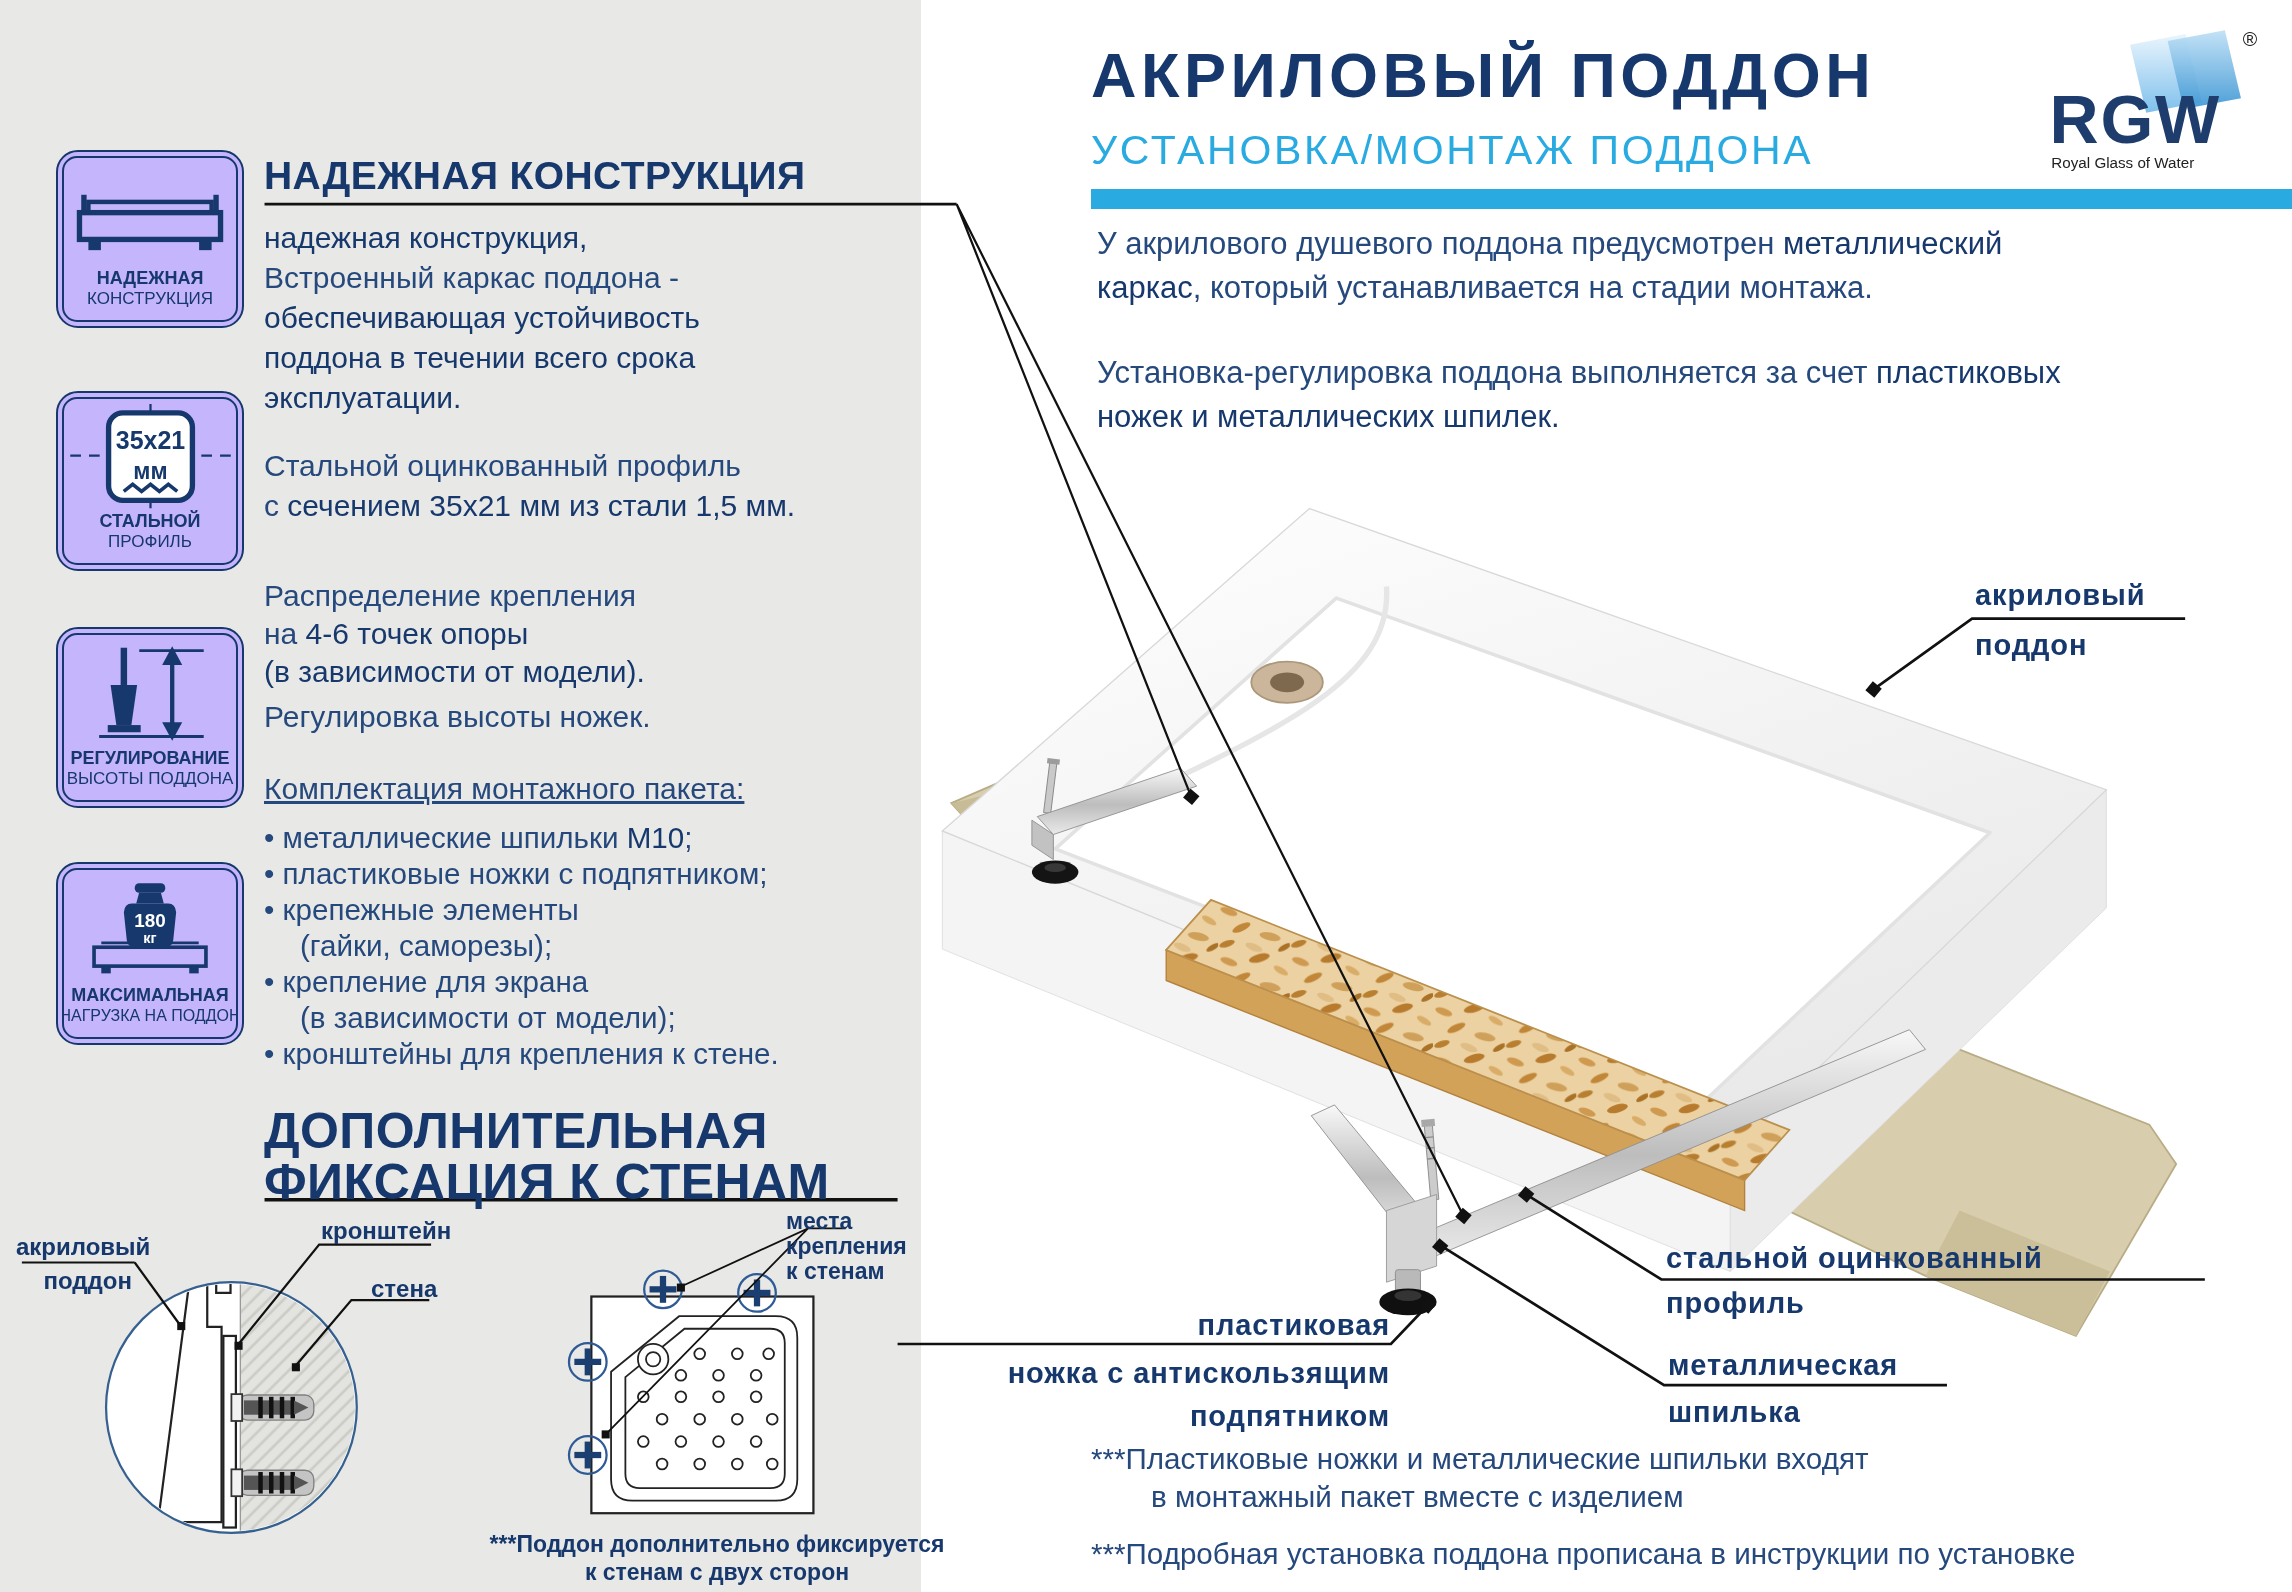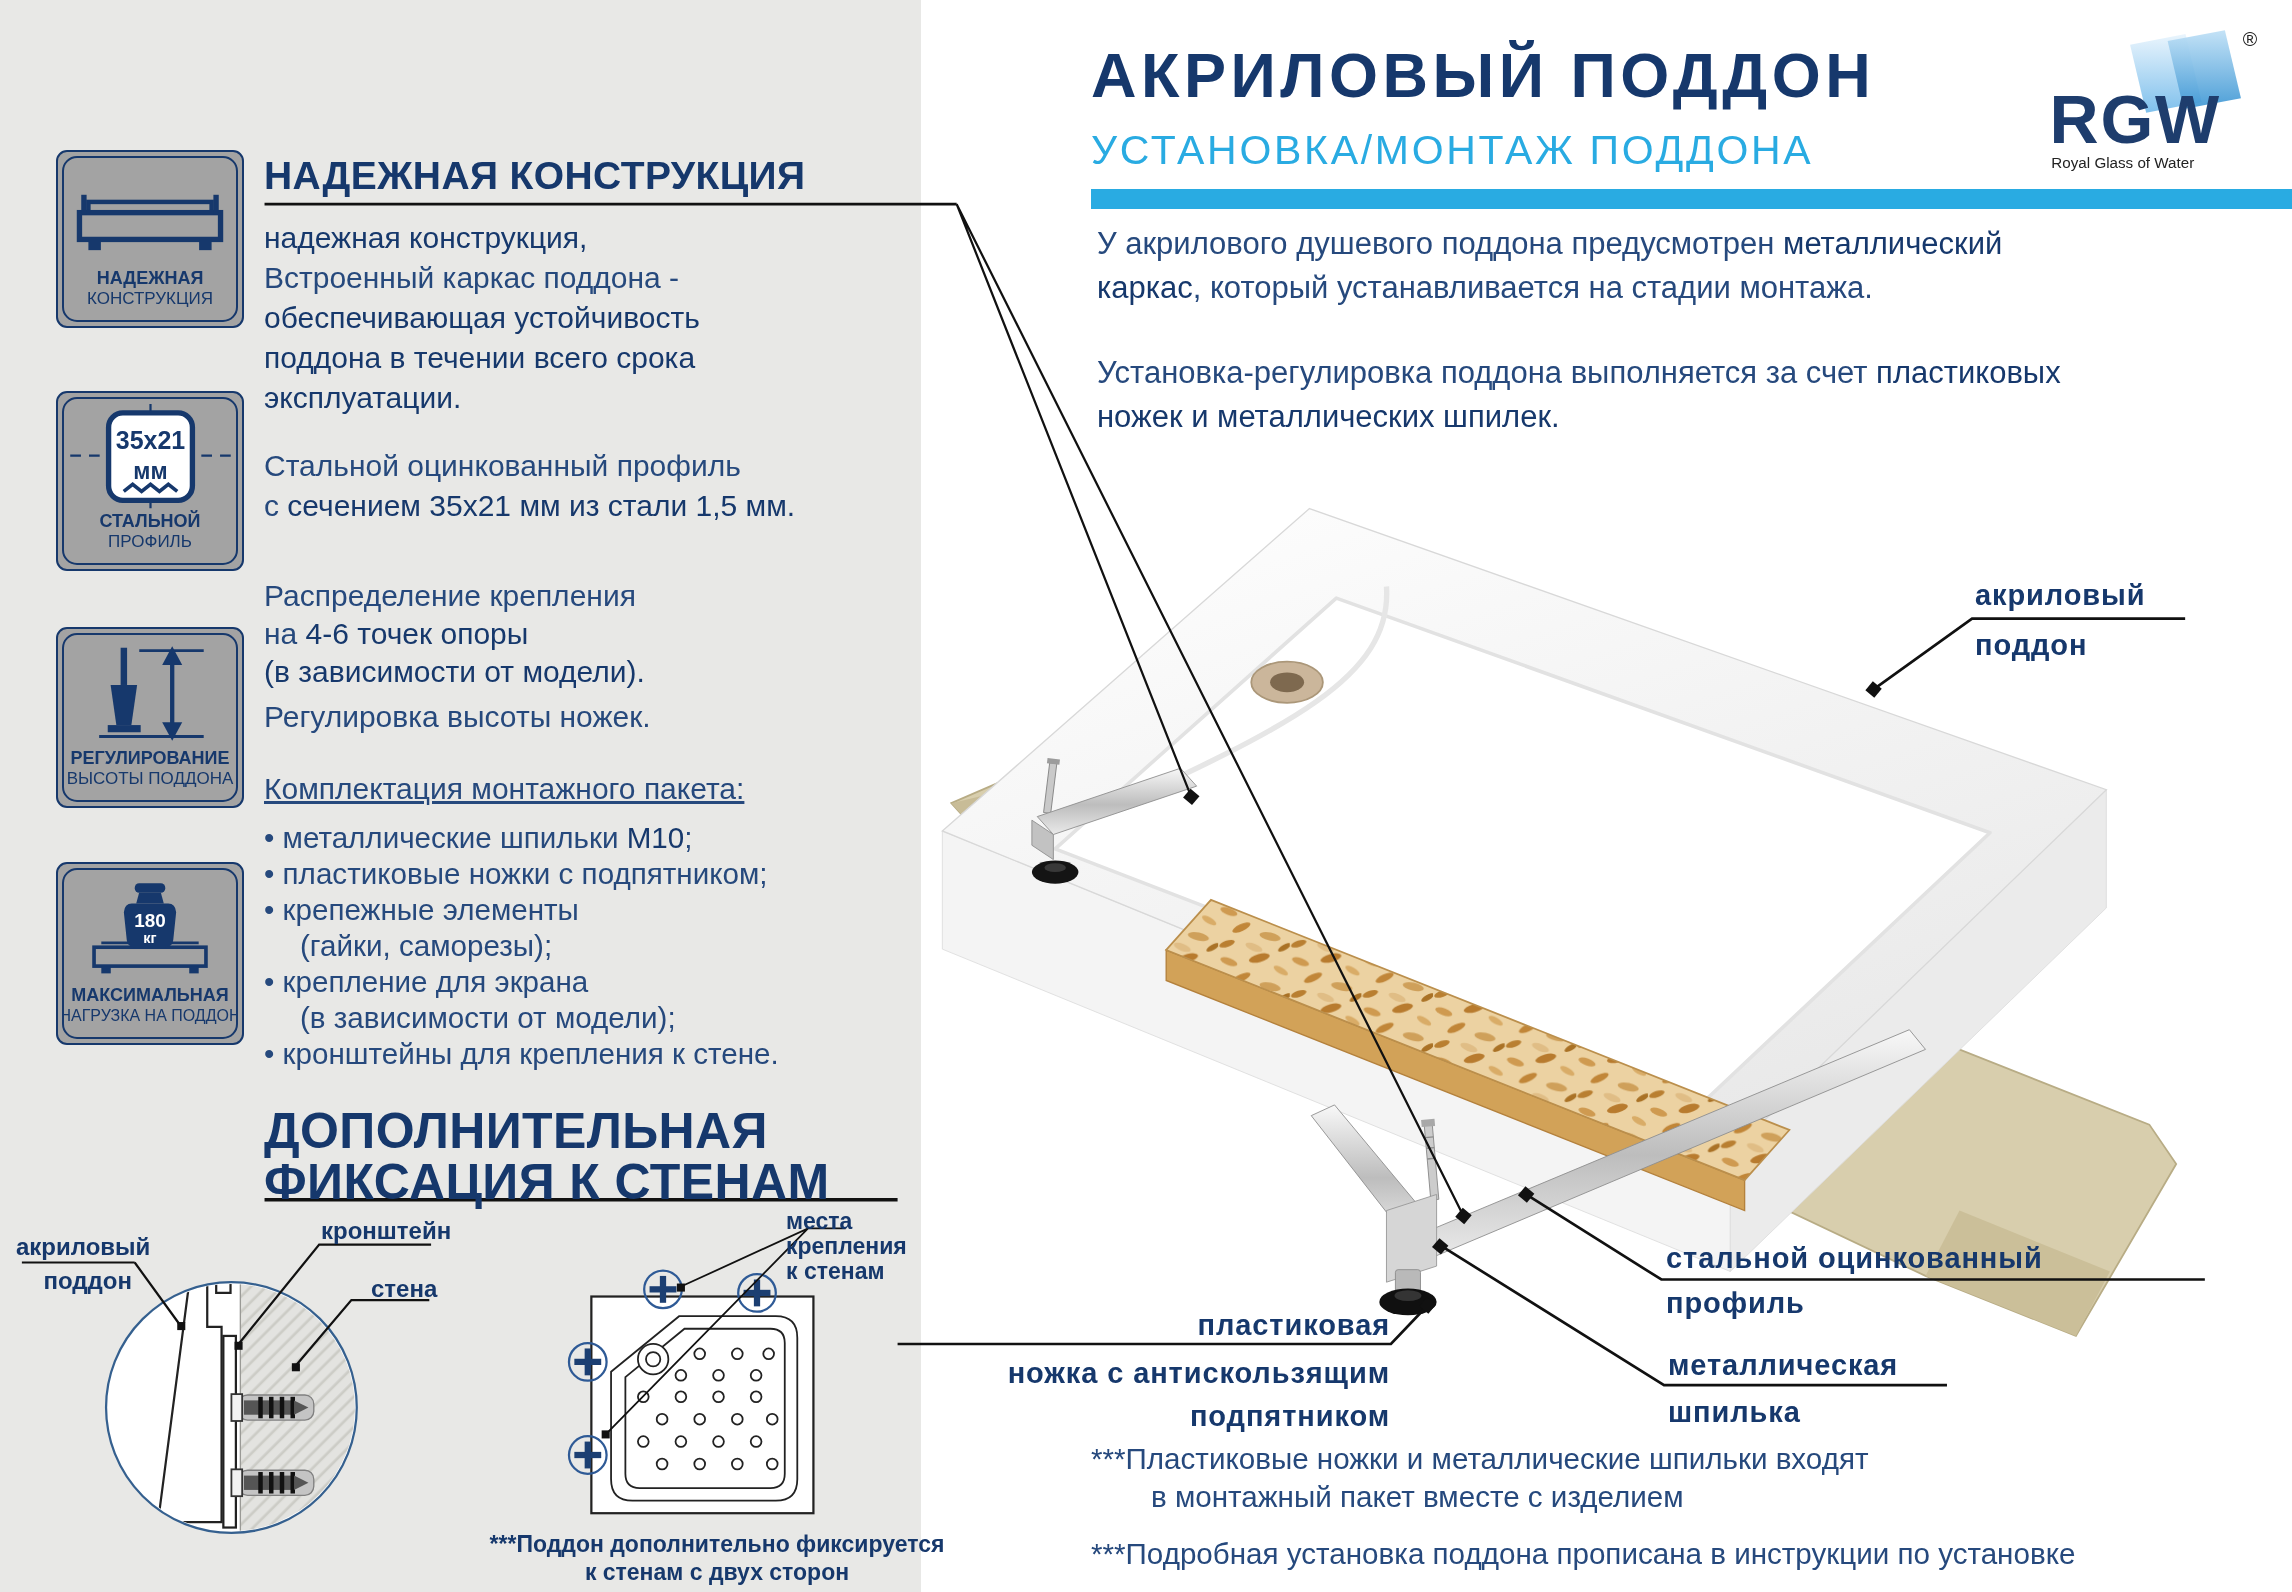--- a/index.html
+++ b/index.html
@@ -13,21 +13,21 @@
   .page{position:relative;width:2293px;height:1592px;overflow:hidden;background:#fff;
         font-family:"Liberation Sans", sans-serif;color:var(--navyT);}
   .abs{position:absolute;}
   .nw{white-space:nowrap;}
   .b{font-weight:normal;color:var(--navyD);}
   .gfx{position:absolute;left:0;top:0;width:2293px;height:1592px;pointer-events:none;}
   .txt{z-index:4;}
   
   .gray-panel{left:0;top:0;width:921px;height:1592px;background:var(--panel);z-index:0;}
   
-  .feat{left:56px;width:184px;background:#a3a3a3;border:2.7px solid var(--navyD);border-radius:11px;z-index:4;}
+  .feat{left:56px;width:184px;background:#c4b5fd;border:2.7px solid var(--navyD);border-radius:22px;z-index:4;}
   .feat .inner{position:absolute;inset:3.6px;border:2.7px solid var(--navyD);border-radius:15px;
                display:flex;flex-direction:column;align-items:center;justify-content:flex-end;overflow:hidden;}
   .feat svg{flex:0 0 auto;}
   .feat-l1{font-weight:bold;color:var(--navyD);font-size:18px;line-height:21.5px;text-align:center;white-space:nowrap;}
   .feat-l2{color:var(--navyD);font-size:17px;line-height:20.6px;text-align:center;white-space:nowrap;margin-bottom:10.7px;}
   
   .h1{font-size:39px;font-weight:bold;color:var(--navyD);letter-spacing:0.4px;}
   .h2{font-size:50px;font-weight:bold;color:var(--navyD);line-height:51px;letter-spacing:0.4px;}
   .body33{font-size:30px;line-height:40px;color:var(--navyT);}
   .kit{font-size:30px;text-decoration:underline;color:var(--navyT);}

